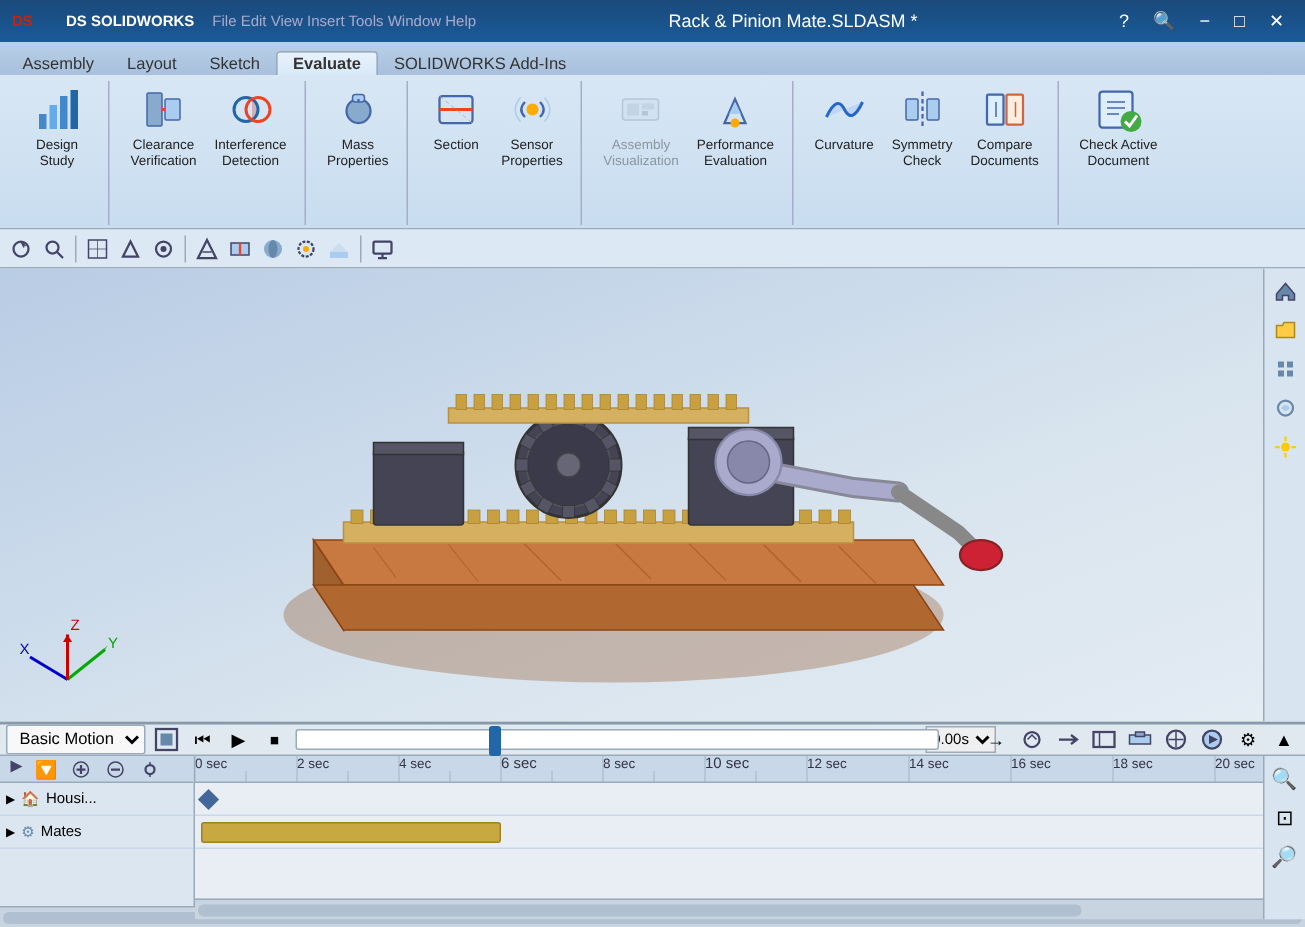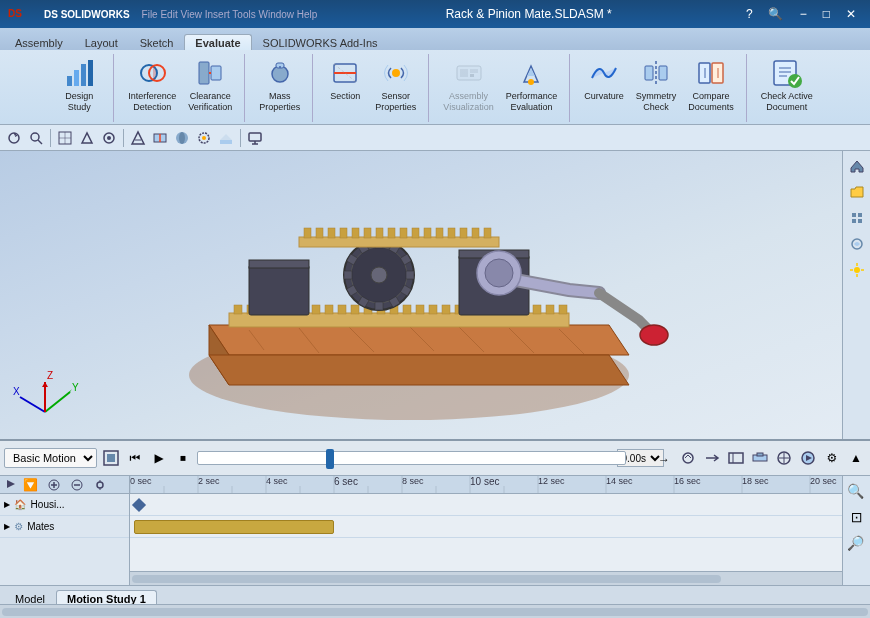--- a/index.html
+++ b/index.html
@@ -46,22 +46,21 @@
       background: linear-gradient(to bottom, #e8f2fc, #d8eaf8);
       border-color: #9ab;
       font-weight: bold;
     }
 
     #ribbon-content {
       display: flex;
       align-items: stretch;
       padding: 4px 4px 2px;
       gap: 2px;
-      height: 74px;
-      justify-content: center;
+      height: 102px;
     }
     .ribbon-group {
       display: flex;
       flex-direction: column;
       align-items: center;
       border-right: 1px solid #aac;
       padding: 0 8px;
     }
     .ribbon-group:last-child { border-right: none; }
     .ribbon-group-items {
@@ -144,21 +143,21 @@
     #coords {
       position: absolute;
       bottom: 10px;
       left: 10px;
     }
 
     
     #motion-bar {
       background: #e0e8f0;
       border-top: 2px solid #8899aa;
-      height: 36px;
+      height: 22px;
       display: flex;
       align-items: center;
       padding: 0 4px;
       gap: 4px;
     }
     .motion-select {
       background: #f8f8f8;
       border: 1px solid #9ab;
       border-radius: 2px;
       padding: 1px 4px;
@@ -364,36 +363,36 @@
           <div class="ribbon-item-label">Design<br>Study</div>
         </div>
       </div>
     </div>
 
     <div class="ribbon-group">
       <div class="ribbon-group-items">
         <div class="ribbon-item">
           <div class="ribbon-item-icon">
             <svg width="30" height="30" viewBox="0 0 30 30">
+                <rect x="4" y="4" width="10" height="22" rx="1" fill="#88aacc" stroke="#4466aa" stroke-width="1"></rect>
+                <rect x="16" y="8" width="10" height="14" rx="1" fill="#aaccee" stroke="#4466aa" stroke-width="1"></rect>
+                <line x1="14" y1="15" x2="16" y2="15" stroke="#ee4422" stroke-width="2"></line>
+              </svg>
+          </div>
+          <div class="ribbon-item-label">Clearance<br>Verification</div>
+        </div>
+        <div class="ribbon-item">
+          <div class="ribbon-item-icon">
+            <svg width="30" height="30" viewBox="0 0 30 30">
                 <circle cx="12" cy="15" r="8" fill="none" stroke="#2266aa" stroke-width="2"></circle>
                 <circle cx="20" cy="15" r="8" fill="none" stroke="#ee4422" stroke-width="2"></circle>
                 <path d="M16 8 Q22 15 16 22" fill="rgba(200,50,50,0.3)"></path>
               </svg>
           </div>
           <div class="ribbon-item-label">Interference<br>Detection</div>
-        </div>
-        <div class="ribbon-item">
-          <div class="ribbon-item-icon">
-            <svg width="30" height="30" viewBox="0 0 30 30">
-                <rect x="4" y="4" width="10" height="22" rx="1" fill="#88aacc" stroke="#4466aa" stroke-width="1"></rect>
-                <rect x="16" y="8" width="10" height="14" rx="1" fill="#aaccee" stroke="#4466aa" stroke-width="1"></rect>
-                <line x1="14" y1="15" x2="16" y2="15" stroke="#ee4422" stroke-width="2"></line>
-              </svg>
-          </div>
-          <div class="ribbon-item-label">Clearance<br>Verification</div>
         </div>
       </div>
     </div>
 
     <div class="ribbon-group">
       <div class="ribbon-group-items">
         <div class="ribbon-item">
           <div class="ribbon-item-icon">
             <svg width="30" height="30" viewBox="0 0 30 30">
                 <circle cx="15" cy="16" r="8" fill="#88aacc" stroke="#4466aa" stroke-width="1.5"></circle>

